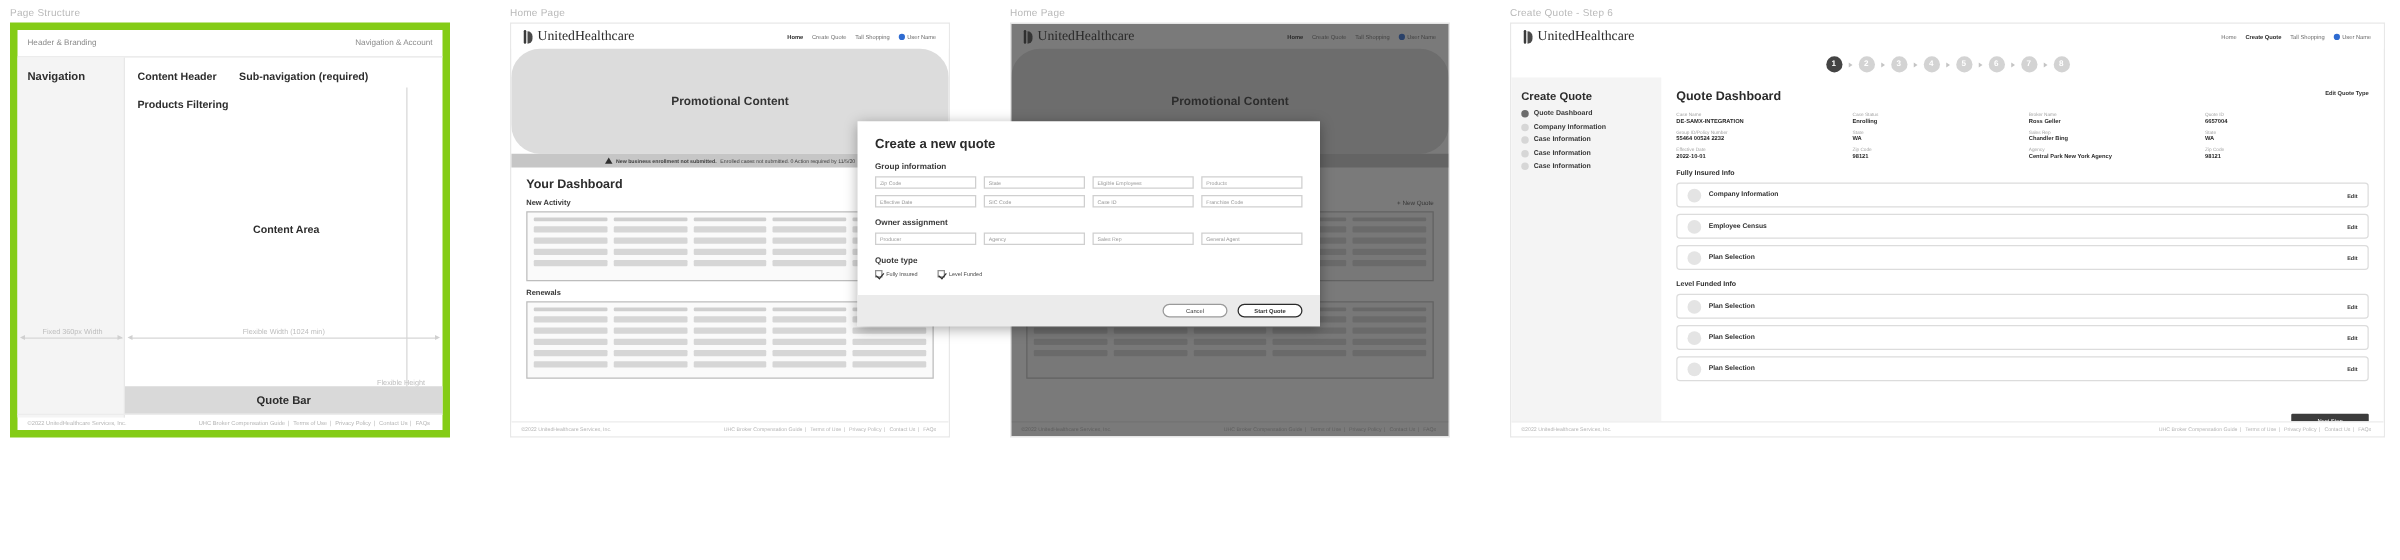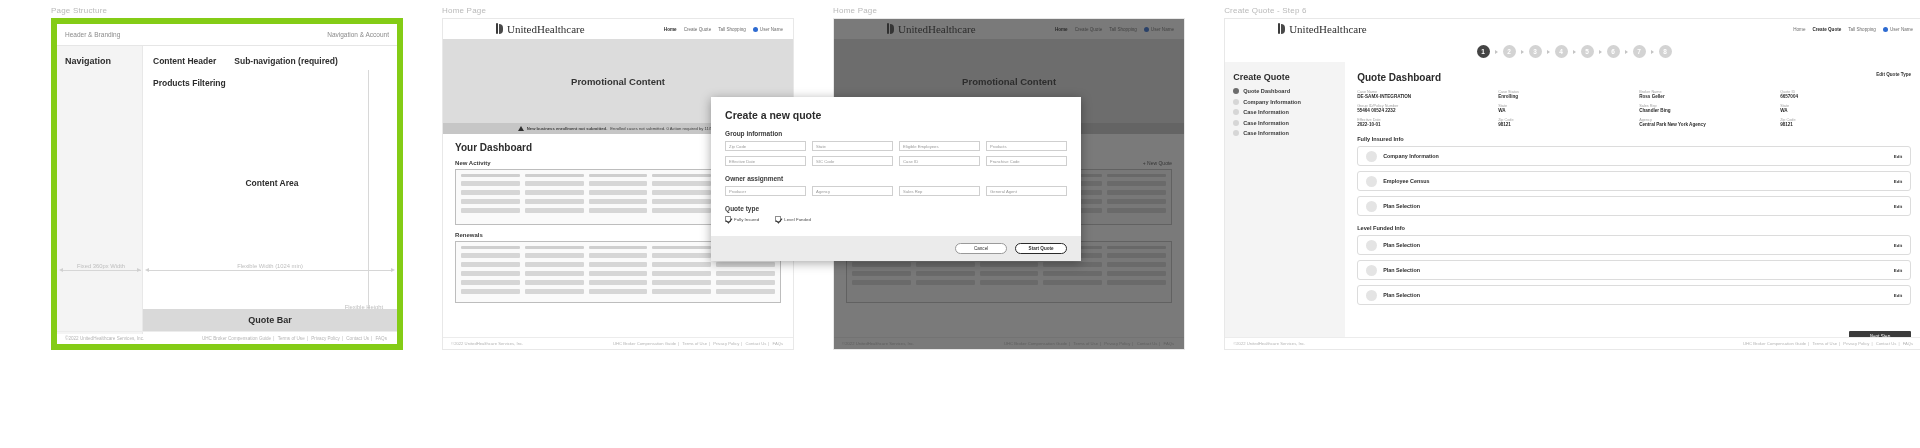--- a/index.html
+++ b/index.html
@@ -2,21 +2,21 @@
 <html><head>
 <meta charset="utf-8">
 <style>
   * { box-sizing: border-box; margin:0; padding:0; }
   body {
     width:1920px; height:448px;
     background:#ffffff;
     font-family:"Liberation Sans", sans-serif;
     overflow:hidden;
   }
-  .board { display:flex; width:1920px; height:448px;padding-left:43px; }
+  .board { display:flex; width:1920px; height:448px; }
   .panel { position:relative; }
   .p1 { width:400px; }
   .p2 { width:400px; }
   .p3 { width:400px; }
   .p4 { width:720px; }
 
   .panel-title {
     font-size:8px; color:#b9b9b9; letter-spacing:.2px;
     padding:6px 0 4px 8px;
   }
@@ -84,21 +84,21 @@
   .app {
     position:absolute; left:8px; top:18px;
     width:352px; height:332px;
     background:#fff; border:1px solid #e8e8e8; overflow:hidden;
   }
   .app-wide { width:700px; }
   .topbar {
     height:20px; display:flex; align-items:center;
     justify-content:space-between; padding:0 10px; background:#fff;
   }
-  .brand { display:flex; align-items:flex-start; gap:4px;margin-left:43px; }
+  .brand { display:flex; align-items:flex-end; gap:4px; }
   .brand-mark { width:7px; height:11px; position:relative; }
   .brand-mark i {
     position:absolute; background:#3b3b3b; border-radius:1px;
   }
   .brand-mark i:nth-child(1){ left:0; top:0; width:2px; height:11px; }
   .brand-mark i:nth-child(2){ left:2.6px; top:0.5px; width:4px; height:10px;
     border-radius:0 4px 4px 0; background:#4a4a4a; }
   .brand-text {
     font-family:"Liberation Serif", serif; font-size:11px; color:#2d2d2d;
   }
@@ -106,21 +106,21 @@
   .topnav .active { color:#2b2b2b; font-weight:bold; }
   .user-chip { display:flex; align-items:center; gap:2px; }
   .user-dot {
     width:5px;height:5px;border-radius:50%;
     background:#2e6bd1; display:inline-block;
   }
 
   .promo {
     height:84px; background:#dcdcdc;
     display:flex; align-items:center; justify-content:center;
-    font-size:9.5px; font-weight:bold; color:#343434;
+    font-size:9.5px; font-weight:bold; color:#343434;border-radius:23px;
   }
   .alert {
     height:11px; background:#c6c6c6; display:flex; align-items:center;
     justify-content:center; gap:3px; font-size:4.2px; color:#3d3d3d;
   }
   .alert b { font-weight:bold; }
   .warn-tri {
     width:0;height:0;border-left:3px solid transparent;
     border-right:3px solid transparent;border-bottom:5px solid #2f2f2f;
   }

